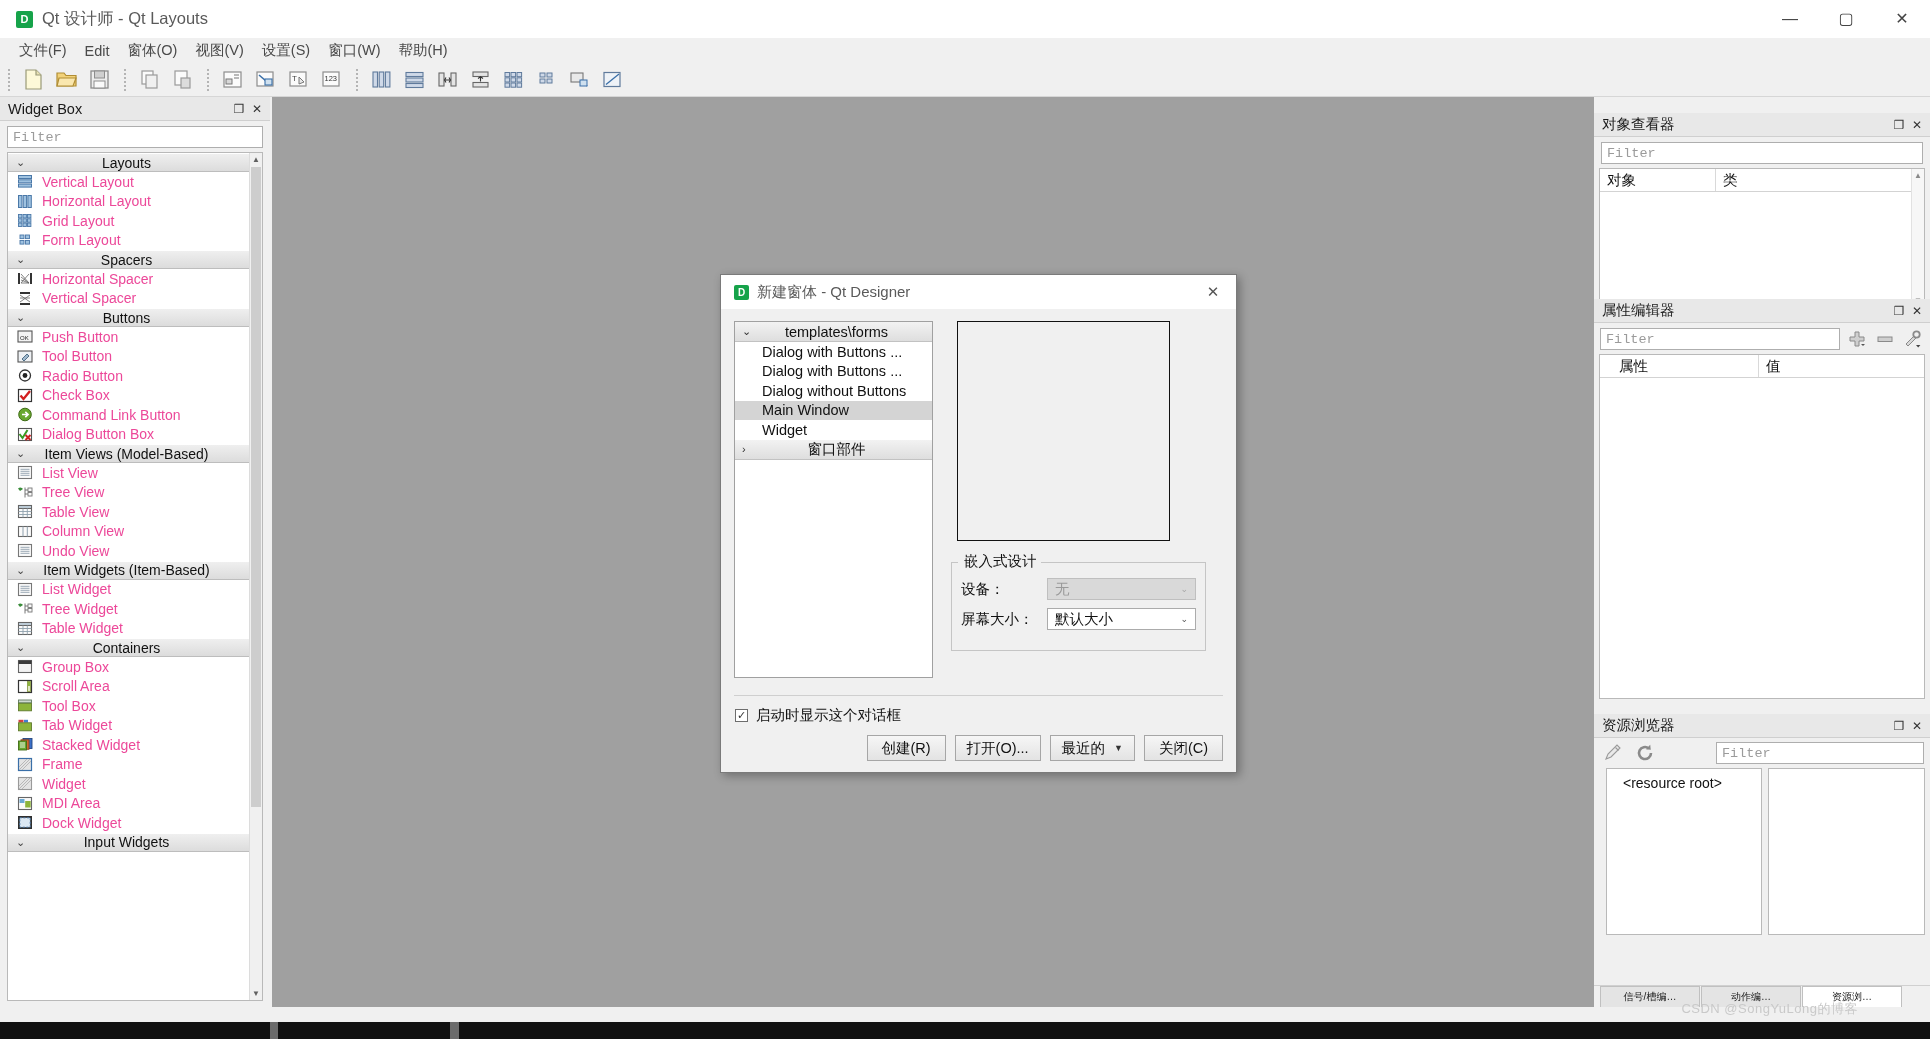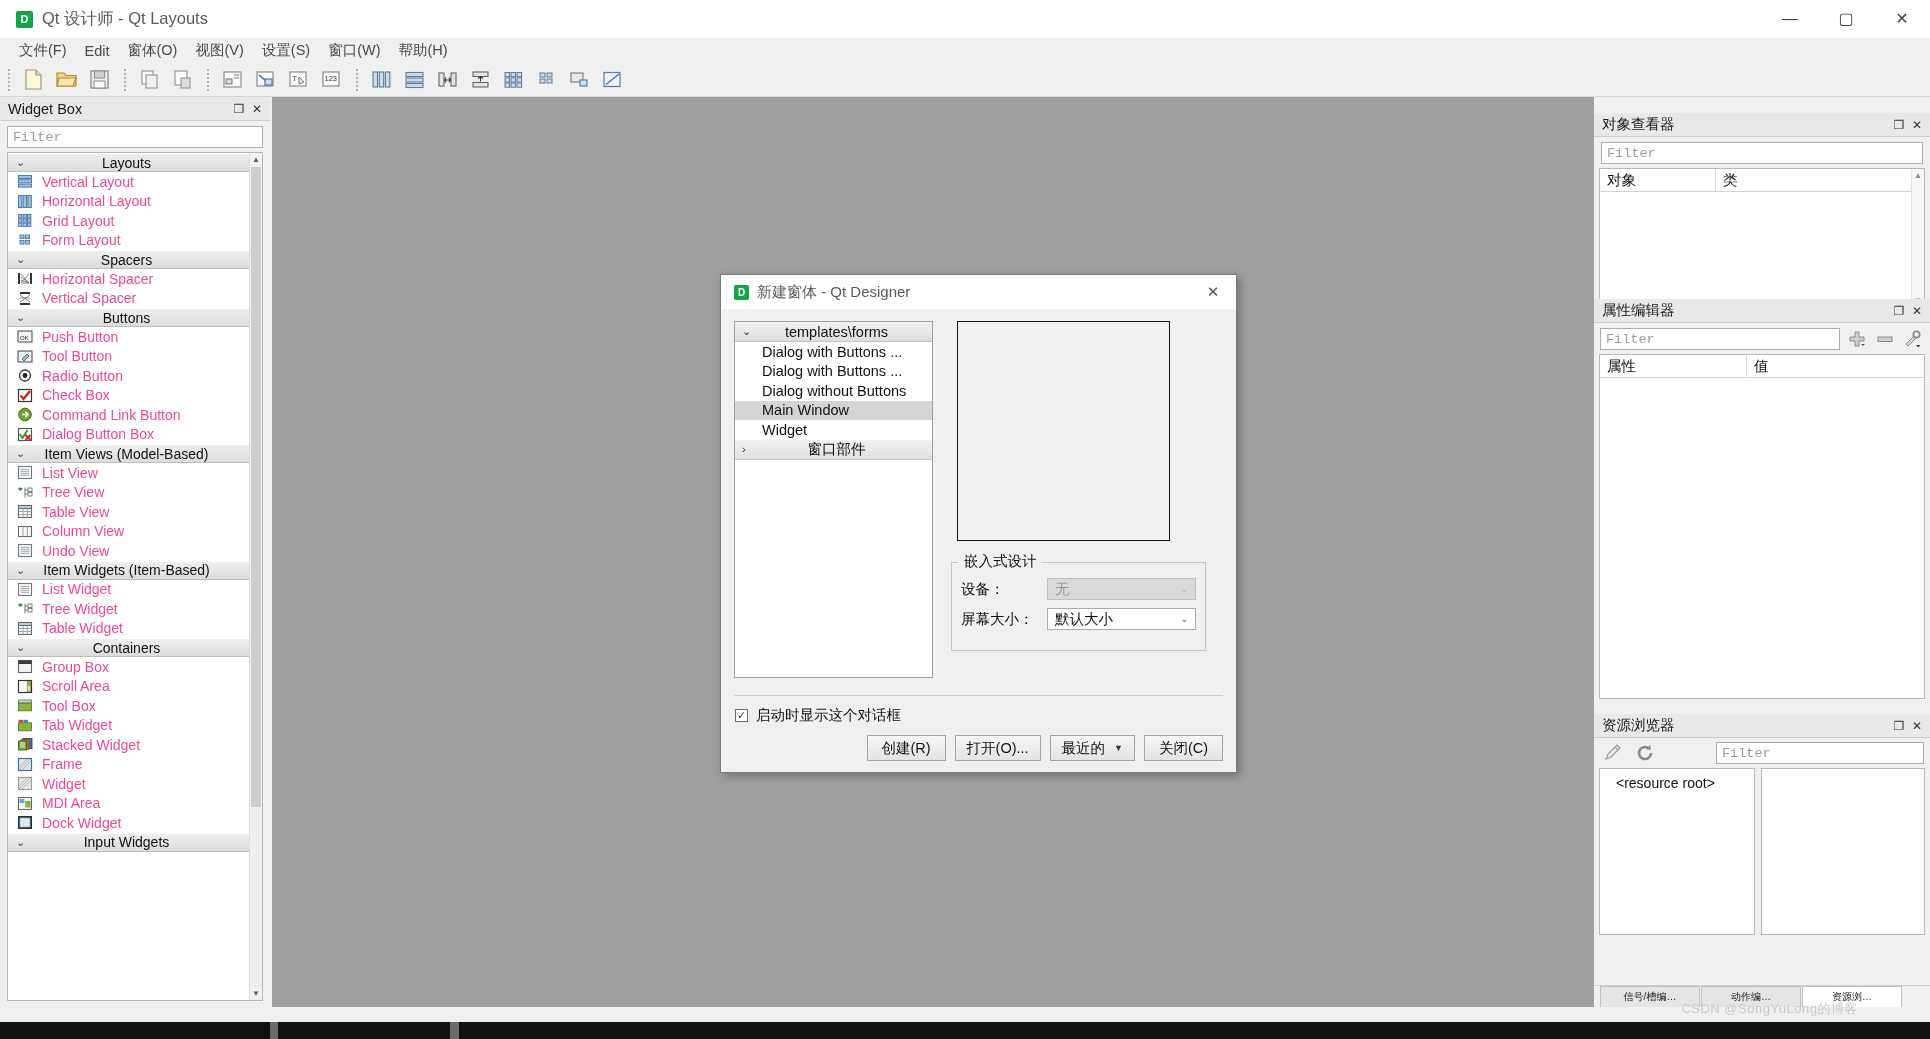--- a/index.html
+++ b/index.html
@@ -154,21 +154,21 @@
   .prop-filter-row {
     display: flex; align-items: center; gap: 6px; padding: 5px 6px 4px 6px;
   }
   .prop-filter-row .filter-box { flex: 1; margin: 0; }
   .pe-ico { width: 22px; height: 20px; display: flex; align-items: center; justify-content: center; }
 
   .rb-toolrow {
     display: flex; align-items: center; padding: 4px 6px 4px 8px; gap: 10px;
   }
   .rb-toolrow .filter-box { flex: 1; margin: 0 0 0 50px; }
-  .rb-split { display: flex; gap: 6px; padding: 0 5px 5px 5px; height: 172px; }
+  .rb-split { display: flex; gap: 6px; padding: 0 5px 5px 12px; height: 172px; }
   .rb-tree {
     width: 156px; background: #fff; border: 1px solid #b9b9b9;
     font-size: 14px; color: #111; padding: 6px 0 0 16px;
   }
   .rb-preview { flex: 1; background: #fff; border: 1px solid #b9b9b9; }
 
   .bottom-tabs {
     position: absolute; left: 0; right: 0; bottom: 0; height: 22px;
     display: flex; align-items: flex-end; padding-left: 6px;
     border-top: 1px solid #d0d0d0;
@@ -875,21 +875,21 @@
         <svg width="20" height="20" viewBox="0 0 20 20">
             <path d="M3 15l8-8 2 2-8 8z" fill="#d8d8d8" stroke="#8a8a8a" stroke-width="1"></path>
             <circle cx="13.5" cy="5.5" r="3.2" fill="none" stroke="#8a8a8a" stroke-width="1.8"></circle>
             <path d="M13 16l2.2 2.5L17.4 16z" fill="#444"></path>
           </svg>
       </div>
     </div>
     <div class="pane-body">
       <div class="grid-table" style="height:345px;">
         <div class="gt-head">
-          <div class="col" style="width:147px;">属性</div>
+          <div class="col" style="width:147px;margin-left:12px;">属性</div>
           <div class="col" style="flex:1;border-right:none;">值</div>
         </div>
       </div>
     </div>
   </div>
 
   <div class="dock-right res-browser">
     <div class="dock-title">
       <div class="ttl">资源浏览器</div>
       <div class="dock-btn">❐</div>

